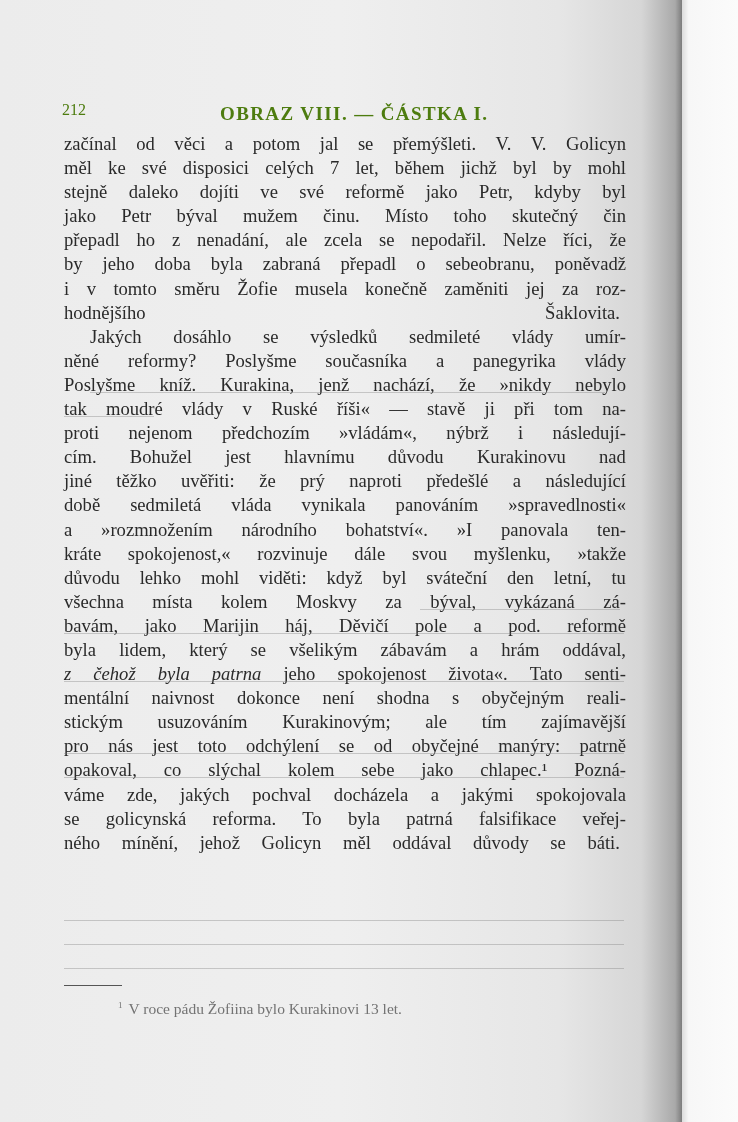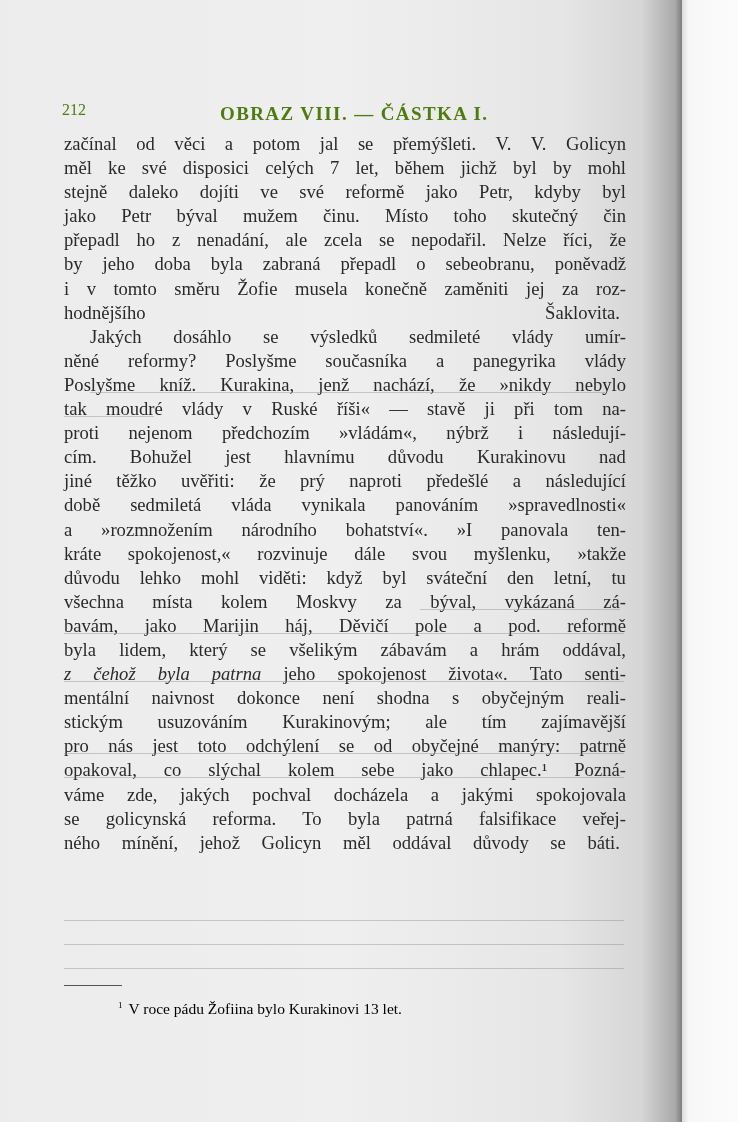--- a/index.html
+++ b/index.html
@@ -39,21 +39,21 @@
     .line span { display: inline-block; }
     .line.last { justify-content: space-between; }
     .line.last span { margin-right: 6px; }
     .line.indent { padding-left: 26px; }
     .italic { font-style: italic; }
     .footnote-rule {
       position: absolute; left: 64px; top: 985px; width: 58px; height: 1px;
       background: #555;
     }
     .footnote {
-      position: absolute; left: 118px; top: 1000px; font-size: 15.5px; color: #000000; text-align: right;
+      position: absolute; left: 118px; top: 1000px; font-size: 15.5px; color: #737373; text-align: right;
     }
     .footnote sup { font-size: 9px; vertical-align: 6px; margin-right: 6px; }
     .pencil {
       position: absolute; height: 1px; background: rgba(120,120,120,0.35);
     }
   </style>
 </head>
 <body>
 
 <div class="page"></div>

